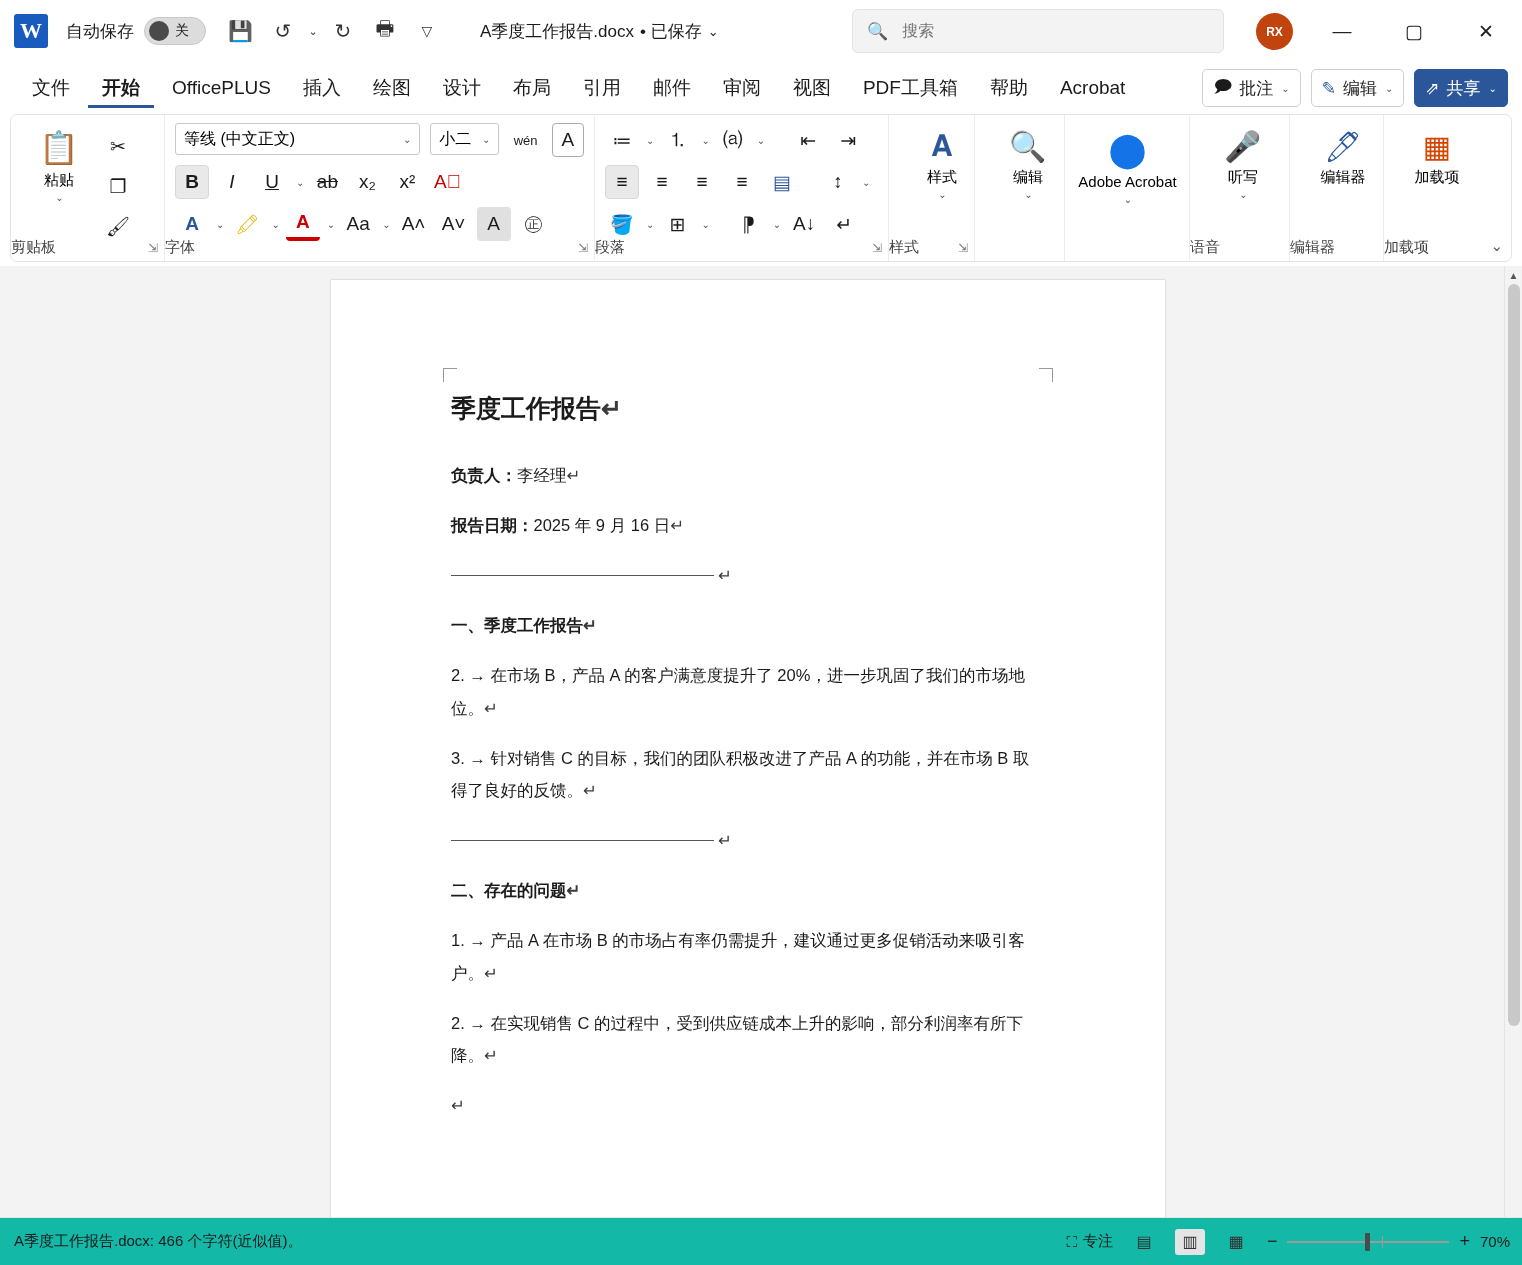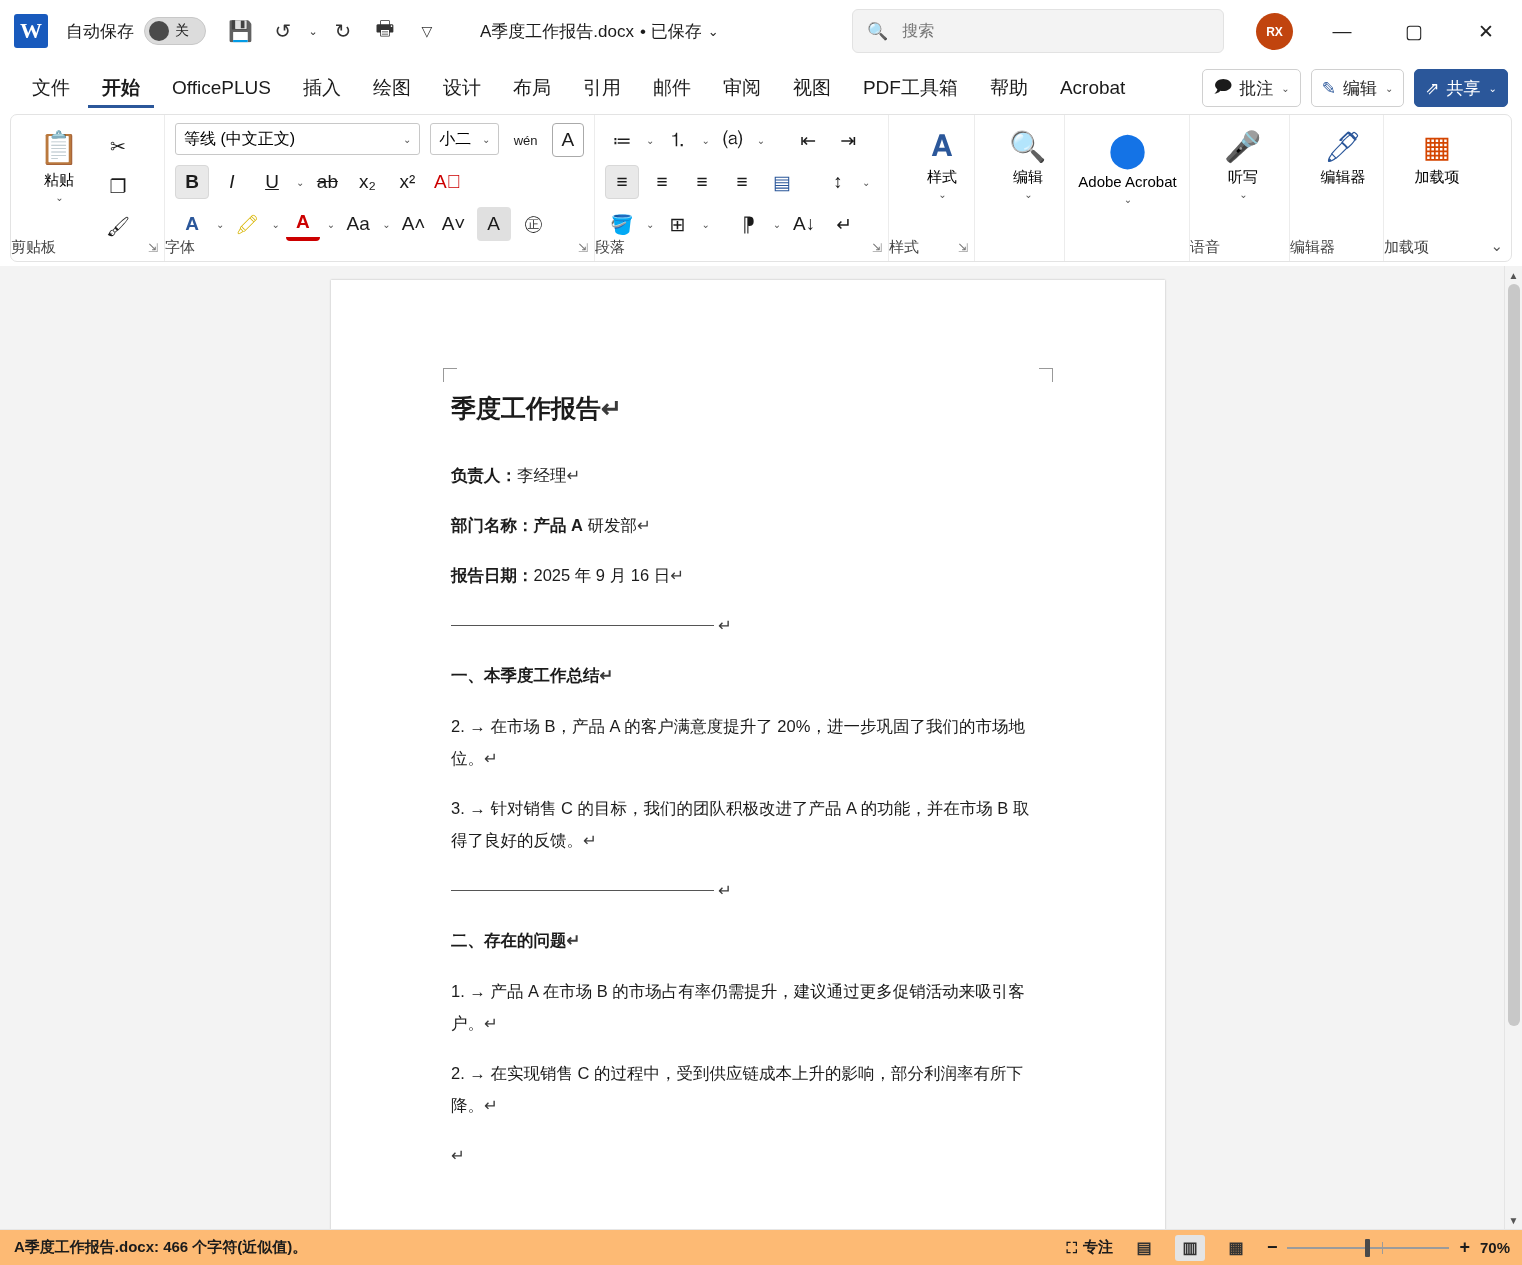--- a/index.html
+++ b/index.html
@@ -250,27 +250,26 @@
     font-size: 10px; color: #555;
   }
   .vscroll .thumb {
     position: absolute; top: 18px; left: 3px;
     width: 12px; height: 742px; background: #c8c8c8; border-radius: 6px;
   }
 
   
   .statusbar {
     position: absolute; left: 0; right: 0; bottom: 0;
-    height: 36px;
-    background: #fdba74;
+    height: 48px;
+    background: #14b8a6;
     border-top: 1px solid #e6e6e6;
     display: flex; align-items: center;
     font-size: 15px; color: #1b1b1b;
     padding: 0 14px;
-    font-weight: bold;
   }
   .status-right {
     position: absolute; right: 12px;
     display: flex; align-items: center; gap: 16px;
   }
   .viewbtn {
     width: 30px; height: 26px;
     display: flex; align-items: center; justify-content: center;
     font-size: 16px; color: #333;
   }
@@ -522,33 +521,30 @@
 
     <div class="doc-body">
       <div class="doc-h1">
         <span>季度工作报告</span><span class="pilcrow">↵</span>
       </div>
 
       <div class="doc-p">
         <span class="bold">负责人：</span><span>李经理</span><span class="pilcrow">↵</span>
       </div>
       <div class="doc-p">
-        <span class="bold">部门名称：</span><span class="bold">产品 A</span><span> 研发部</span><span class="pilcrow">↵</span>
-      </div>
-      <div class="doc-p">
         <span class="bold">报告日期：</span><span>2025 年 9 月 16 日</span><span class="pilcrow">↵</span>
       </div>
 
       <div class="sep-row">
         <span class="hr-line"></span>
           <span class="pilcrow">↵</span>
       </div>
 
       <div class="doc-h2">
-        <span>一、本季度工作总结</span><span class="pilcrow">↵</span>
+        <span>一、季度工作报告</span><span class="pilcrow">↵</span>
       </div>
       <div class="doc-p">
         <span>2. → 在市场 B，产品 A 的客户满意度提升了 20%，进一步巩固了我们的市场地位。</span><span class="pilcrow">↵</span>
       </div>
       <div class="doc-p">
         <span>3. → 针对销售 C 的目标，我们的团队积极改进了产品 A 的功能，并在市场 B 取得了良好的反馈。</span><span class="pilcrow">↵</span>
       </div>
 
       <div class="sep-row">
         <span class="hr-line"></span>

